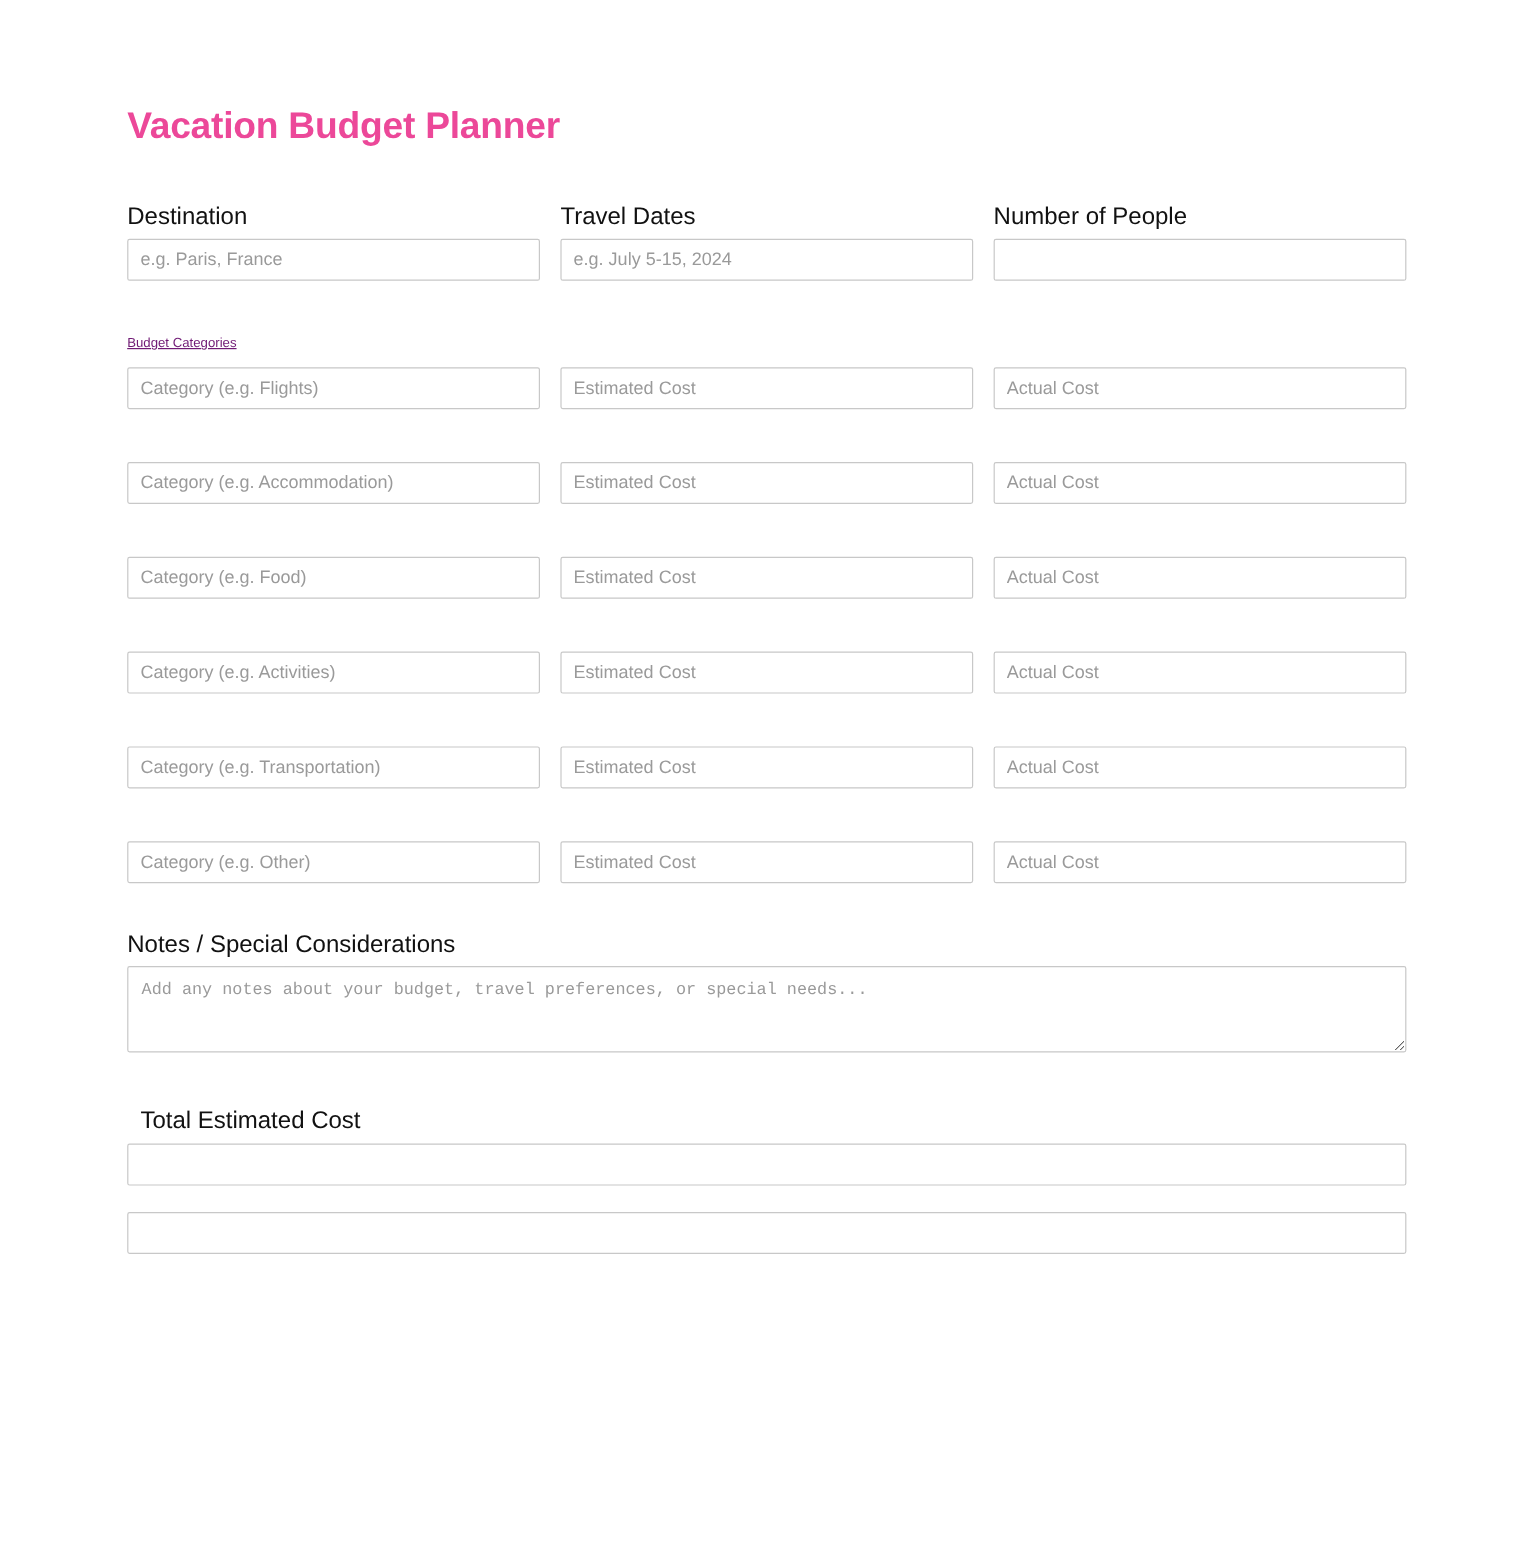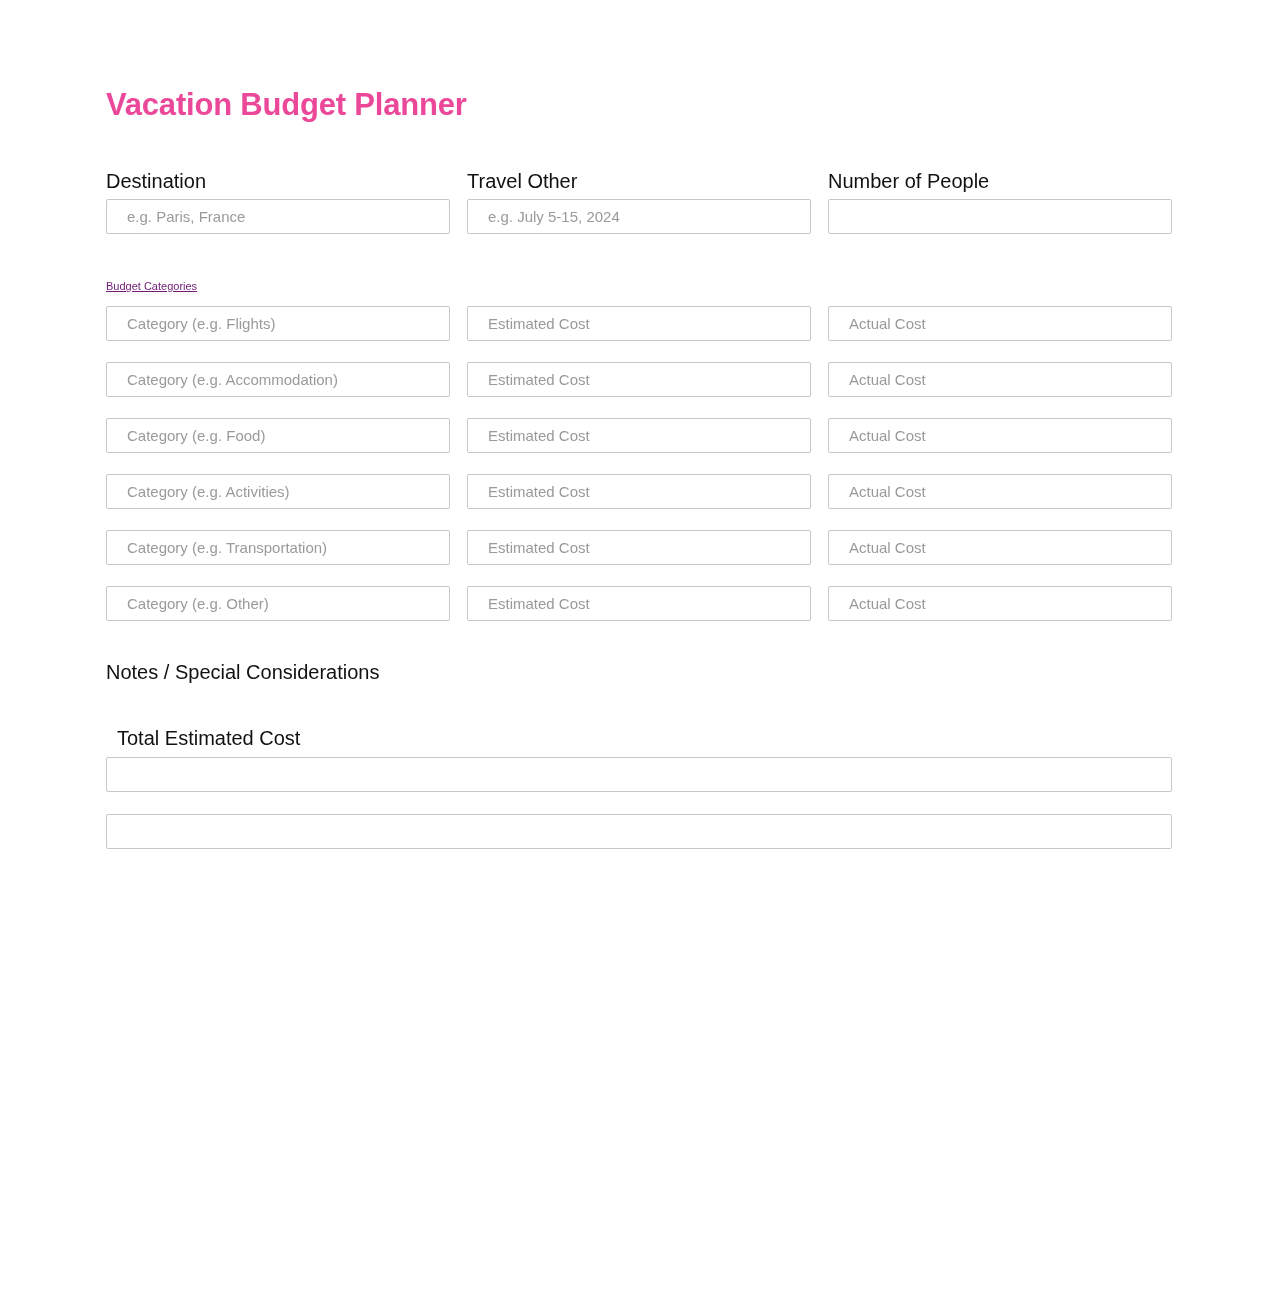--- a/index.html
+++ b/index.html
@@ -41,21 +41,21 @@
     display: flex;
     gap: 17px;
     margin-bottom: 43px;
   }
   .row-3 > .col { flex: 1 1 0; min-width: 0; }
 
   .text-input {
     display: block;
     width: 100%;
     height: 35px;
-    padding: 6px 20px;
+    padding: 6px 10px;
     font-family: "Liberation Sans", sans-serif;
     font-size: 15px;
     line-height: 21px;
     color: #333333;
     background: #ffffff;
     border: 1px solid #c8c8c8;
     border-radius: 2px;
     outline: none;
   }
   .text-input::placeholder {
@@ -69,21 +69,21 @@
     color: #701a75;
     margin: 0 0 11px 0;
     text-decoration: underline;
   }
 
   .cat-rows { margin-bottom: 42px; }
 
   .cat-row {
     display: flex;
     gap: 17px;
-    margin-bottom: 21px;
+    margin-bottom: 44px;
   }
   .cat-row:last-child { margin-bottom: 0; }
   .cat-row > .col { flex: 1 1 0; min-width: 0; }
 
   .notes-block { margin-bottom: 48px; }
 
   .notes-area {
     display: block;
     width: 100%;
     height: 72px;
@@ -113,21 +113,21 @@
 <div class="page">
 
   <h1 class="page-title">Vacation Budget Planner</h1>
 
   <div class="row-3">
     <div class="col">
       <label class="field-label">Destination</label>
       <input class="text-input" type="text" placeholder="e.g. Paris, France" value="" style="">
     </div>
     <div class="col">
-      <label class="field-label">Travel Other</label>
+      <label class="field-label">Travel Dates</label>
       <input class="text-input" type="text" placeholder="e.g. July 5-15, 2024" value="" style="">
     </div>
     <div class="col">
       <label class="field-label">Number of People</label>
       <input class="text-input" type="text" placeholder="" value="" style="">
     </div>
   </div>
 
   <div>
     <div class="section-label">Budget Categories</div>
@@ -204,20 +204,21 @@
         <div class="col">
           <input class="text-input" type="text" placeholder="Actual Cost" value="" style="">
         </div>
       </div>
 
     </div>
   </div>
 
   <div class="notes-block">
     <label class="field-label">Notes / Special Considerations</label>
+    <textarea class="notes-area" placeholder="Add any notes about your budget, travel preferences, or special needs..." style=""></textarea>
   </div>
 
   <div class="total-block">
     <label class="field-label">Total Estimated Cost</label>
     <input class="text-input" type="text" placeholder="" value="" style="">
   </div>
 
   <div class="total-block">
     <input class="text-input" type="text" placeholder="" value="" style="">
   </div>

